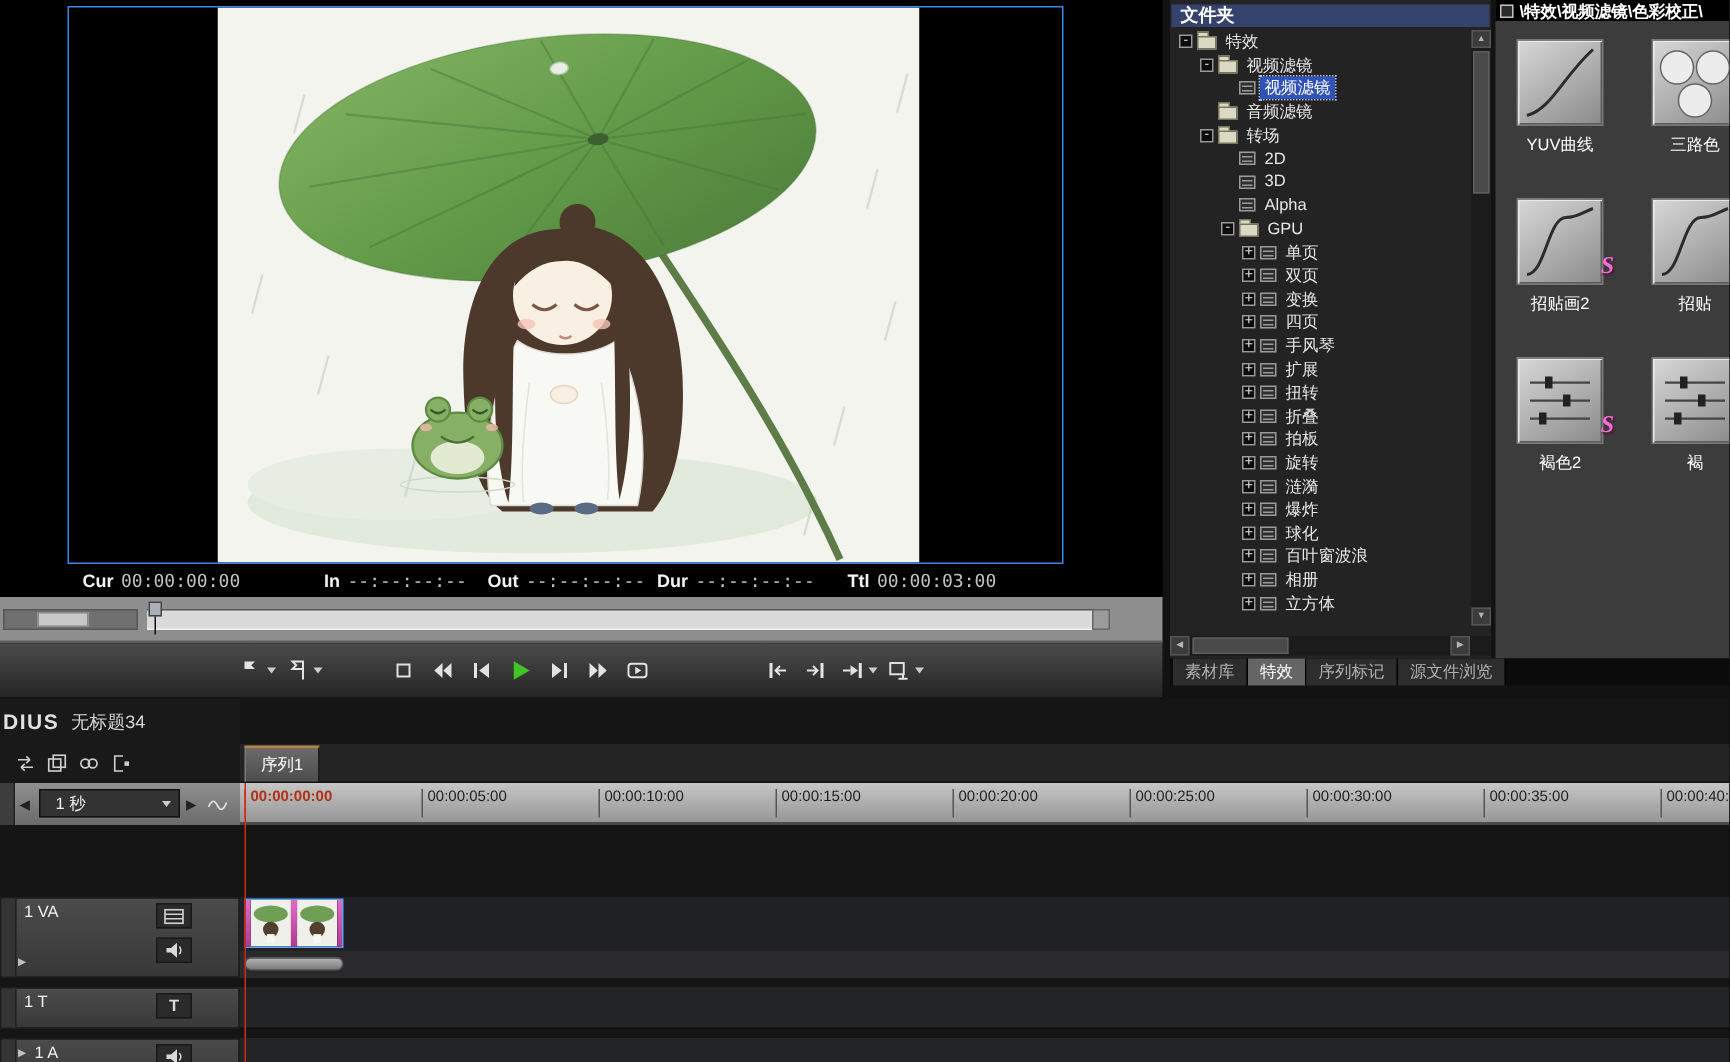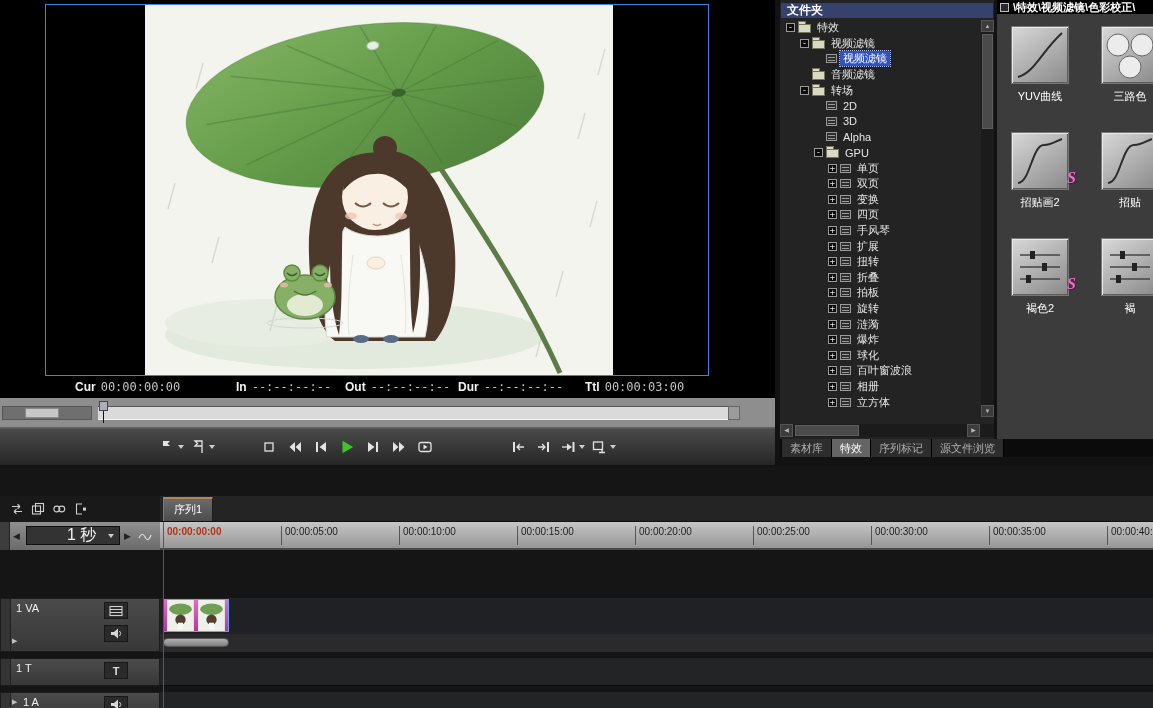--- a/index.html
+++ b/index.html
@@ -7,21 +7,21 @@
   #root{position:relative;width:1153px;height:708px;overflow:hidden;background:#121212;
         font-family:"Liberation Sans",sans-serif;color:#ddd;-webkit-font-smoothing:antialiased;}
   svg{display:block;}
 
   
   #player{position:absolute;left:0;top:0;width:775px;height:465px;background:#000;}
   .frame{position:absolute;left:45px;top:4px;width:664px;height:372px;border:1px solid #3a86e8;background:#000;}
   .artwork{position:absolute;left:99px;top:0;width:468px;height:370px;}
   .tcbar{position:absolute;left:0;top:376px;width:775px;height:22px;background:#000;}
   .tc{position:absolute;top:4px;font-size:12px;white-space:nowrap;}
-  .tc b{color:#f2f2f2;font-weight:bold;margin-right:5px;margin-left:20px;}
+  .tc b{color:#f2f2f2;font-weight:bold;margin-right:5px;}
   .tcv{color:#c3c3c3;font-family:"DejaVu Sans Mono",monospace;font-size:12px;}
   .scrub{position:absolute;left:0;top:398px;width:775px;height:30px;background:#8e8e8e;border-bottom:1px solid #5f5f5f;}
   .zoomtrack{position:absolute;left:2px;top:8px;width:90px;height:14px;background:#6f6f6f;border:1px solid #565656;}
   .zoomthumb{position:absolute;left:22px;top:1px;width:34px;height:10px;background:#c7c7c7;border:1px solid #8a8a8a;}
   .scrubtrack{position:absolute;left:98px;top:8px;width:642px;height:14px;background:#dadada;border-top:1px solid #555;border-bottom:1px solid #f2f2f2;}
   .scrubend{position:absolute;left:728px;top:8px;width:12px;height:14px;background:#9b9b9b;border:1px solid #666;}
   .scrubmark{position:absolute;left:99px;top:3px;width:9px;height:22px;}
   .scrubmark .head{position:absolute;left:0;top:0;width:9px;height:10px;background:#aab0b6;border:1px solid #444;}
   .scrubmark .line{position:absolute;left:4px;top:10px;width:1px;height:12px;background:#111;}
   .transport{position:absolute;left:0;top:428px;width:775px;height:37px;
@@ -88,21 +88,21 @@
   .tl-moderow{position:absolute;left:0;top:30px;width:160px;height:26px;background:#191919;
               display:flex;align-items:center;gap:7px;padding-left:10px;}
   .tl-modebg{position:absolute;left:160px;top:30px;width:993px;height:26px;background:#242424;border-bottom:1px solid #101010;}
   .seq-tab{position:absolute;left:163px;top:31px;height:24px;padding:3px 10px 0;font-size:11px;color:#fff;
            background:linear-gradient(#6a6a6a,#4d4d4d);border-top:2px solid #b5854e;border-left:1px solid #7a7a7a;border-right:1px solid #1c1c1c;}
   .tl-rulerleft{position:absolute;left:0;top:56px;width:160px;height:28px;background:linear-gradient(#8f8f8f,#6b6b6b);}
   .lstrip{position:absolute;left:0;top:0;width:10px;height:28px;background:#3d3d3d;border-right:1px solid #222;}
   .rarr{position:absolute;top:9px;font-size:9px;color:#222;}
   .scalebox{position:absolute;left:26px;top:4px;width:94px;height:19px;background:#333;border:1px solid #101010;
             display:flex;align-items:center;padding-left:10px;}
-  .scalebox span{font-size:16px;color:#f0f0f0;margin-left:30px;}
+  .scalebox span{font-size:11px;color:#f0f0f0;}
   .scalebox .cr{margin-left:auto;margin-right:5px;}
   .squig{position:absolute;left:138px;top:7px;}
   .tl-ruler{position:absolute;left:160px;top:56px;width:993px;height:28px;overflow:hidden;
             background:linear-gradient(#c6c6c6,#969696);border-bottom:2px solid #4a4a4a;}
   .tick{position:absolute;top:4px;height:19px;border-left:1px solid #555;padding-left:3px;
         font-size:10px;color:#1d1d1d;white-space:nowrap;}
   .tick.red{color:#b23016;border-left-color:#c03018;font-weight:bold;}
   .track{position:absolute;left:0;width:1153px;}
   .t2v{top:86px;height:44px;} .t1va{top:132px;height:54px;} .t1t{top:192px;height:28px;} .t1a{top:226px;height:30px;}
   .tcontent{position:absolute;left:160px;top:0;width:993px;height:100%;background:#222426;border-bottom:1px solid #0c0c0c;}
@@ -518,20 +518,24 @@
   </aside>
 
   <div id="panel-tabs">
     <span class="ptab">素材库</span>
     <span class="ptab active">特效</span>
     <span class="ptab">序列标记</span>
     <span class="ptab">源文件浏览</span>
   </div>
 
   <section id="timeline">
+    <div class="tl-title">
+      <span class="tl-app">DIUS</span>
+      <span class="tl-proj">无标题34</span>
+    </div>
 
     <div class="tl-toolbar">
       <div class="tbtn">
           <svg width="15" height="15" viewBox="0 0 15 15">
             <path d="M3.5 1.5 h5 l3 3 v9 h-8 z M8.5 1.5 v3 h3" fill="none" stroke="#dcdcdc" stroke-width="1.2"></path>
           </svg>
           <span class="cr"></span>
         </div>
       <div class="tbtn">
           <svg width="15" height="15" viewBox="0 0 15 15">

